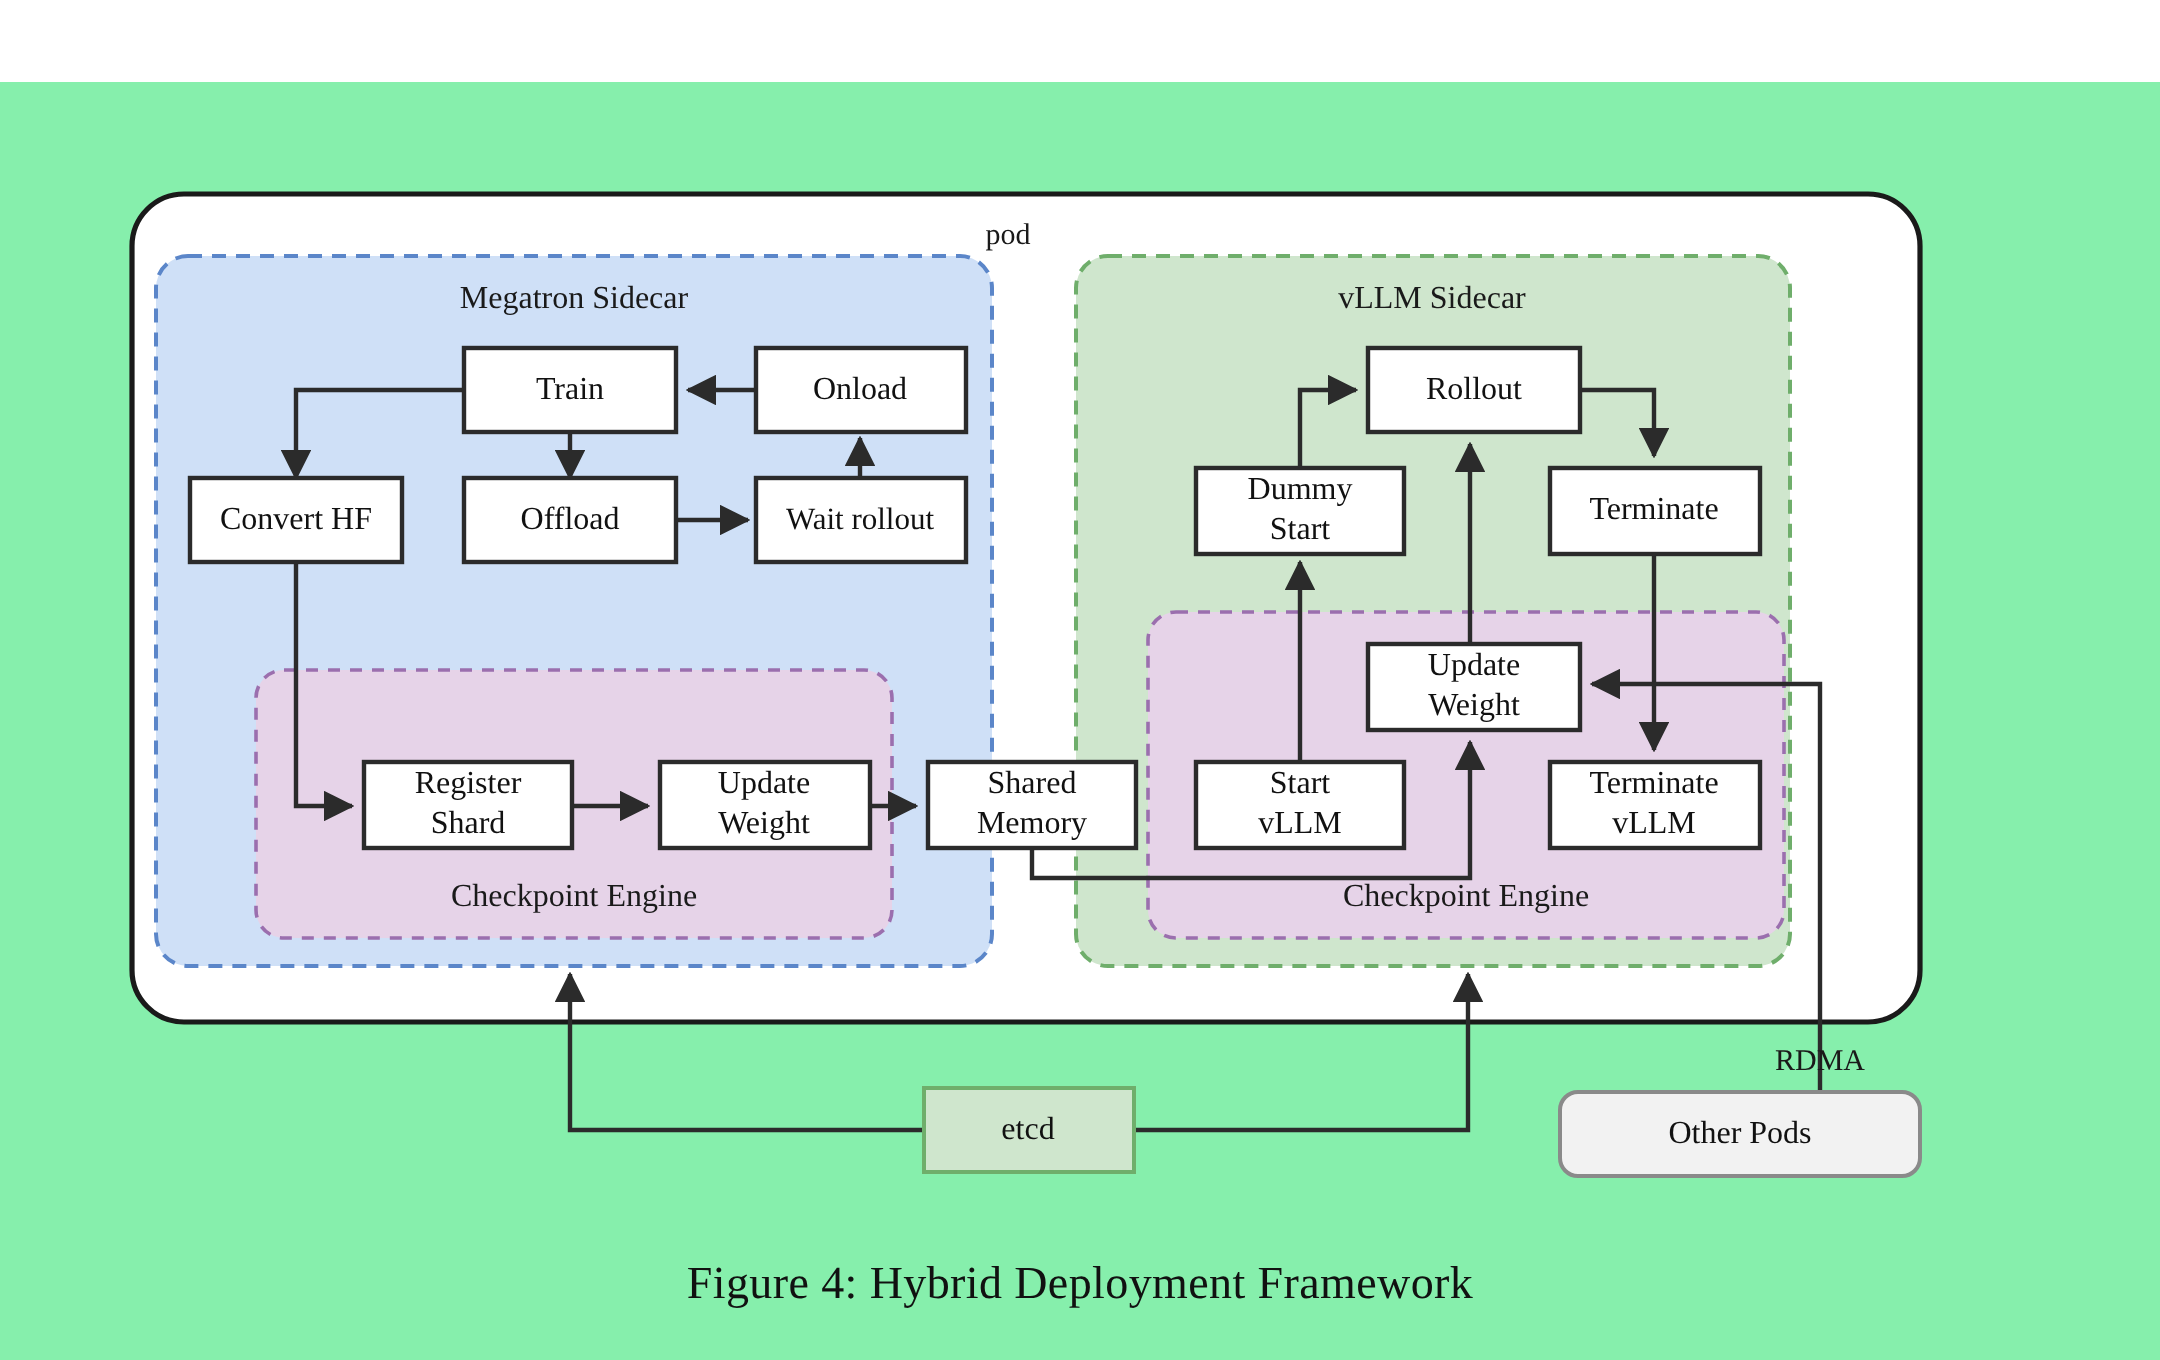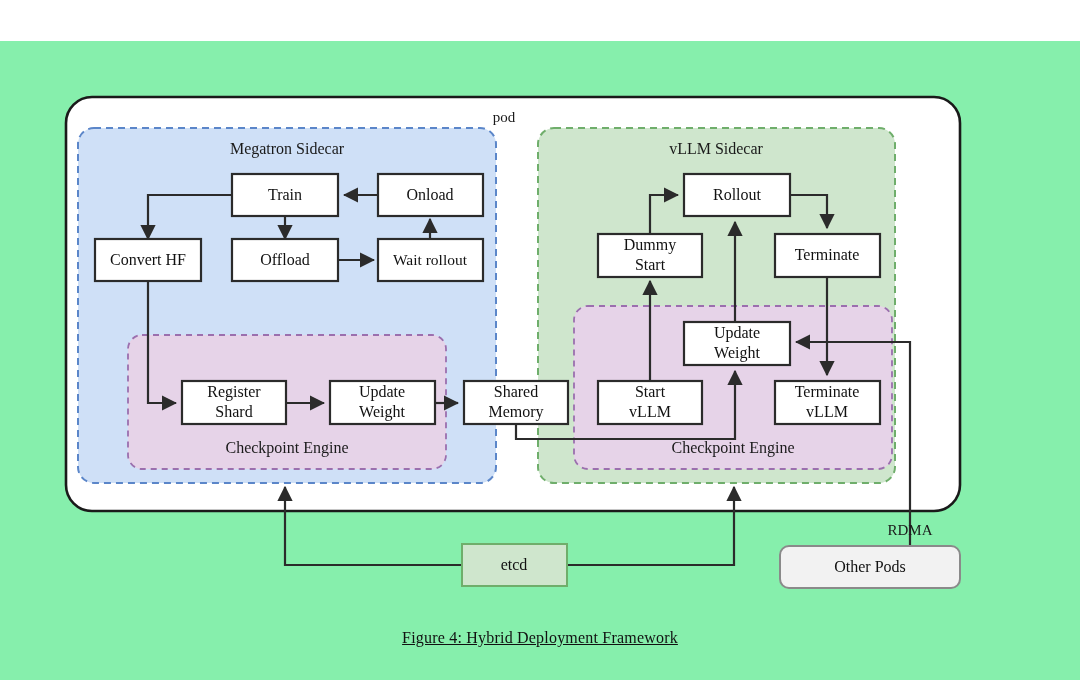--- a/index.html
+++ b/index.html
@@ -6,21 +6,21 @@
   body{width:1080px;height:680px;overflow:hidden;font-family:"Liberation Serif",serif;}
   #root{position:relative;width:1080px;height:680px;background:#86efac;margin-top:41px;}
   svg#diagram{position:absolute;left:0;top:0;width:1080px;height:680px;}
   .node-rect{fill:#ffffff;stroke:#2b2b2b;stroke-width:2.2;}
   .node-label{font-family:"Liberation Serif",serif;font-size:16px;fill:#111111;text-anchor:middle;dominant-baseline:middle;}
   .node-label.small{font-size:15.5px;}
   .group-label{font-family:"Liberation Serif",serif;font-size:16px;fill:#1a1a1a;text-anchor:middle;}
   .pod-label{font-family:"Liberation Serif",serif;font-size:15px;fill:#1a1a1a;text-anchor:middle;}
   .edge{stroke:#2b2b2b;stroke-width:2.2;fill:none;}
   .caption{position:absolute;left:0;top:588px;width:1080px;text-align:center;
-           font-family:"Liberation Serif",serif;font-size:16px;color:#111;letter-spacing:.2px;text-decoration:underline;}
+           font-family:"Liberation Serif",serif;font-size:23px;color:#111;letter-spacing:.2px;}
 </style>
 </head>
 <body>
 
 <div id="root">
 
   <svg id="diagram" viewBox="0 0 1080 680">
     <defs>
       <marker id="arrow" viewBox="0 0 10 10" refX="9.2" refY="5" markerWidth="7" markerHeight="7" orient="auto-start-reverse">
         <path d="M 0 0 L 10 5 L 0 10 z" fill="#2b2b2b"></path>

